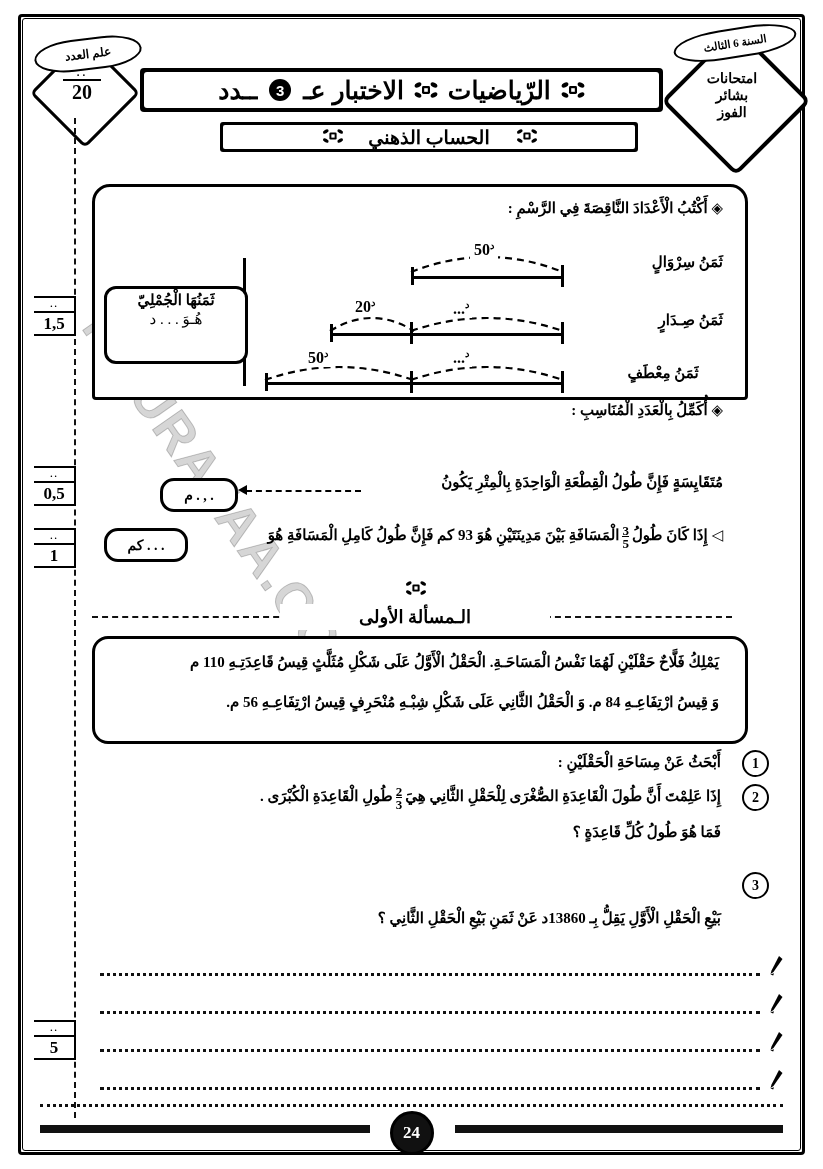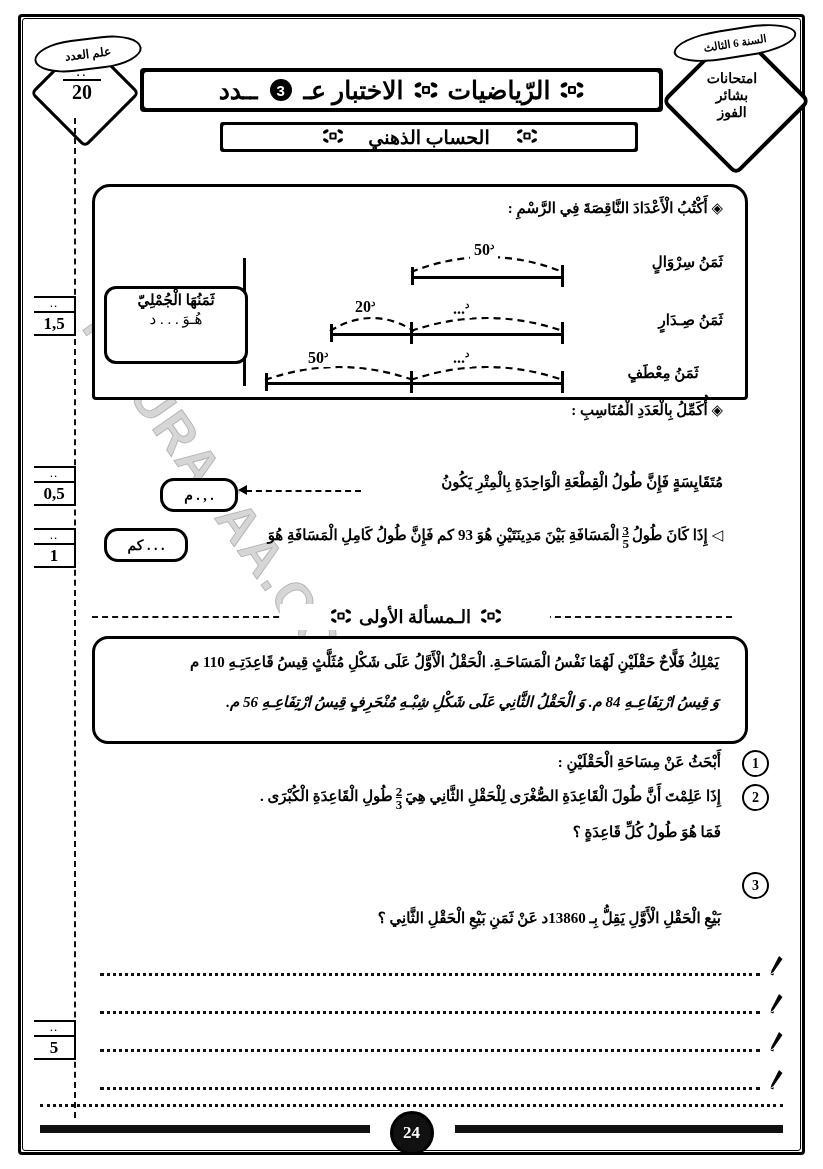--- a/index.html
+++ b/index.html
@@ -46,21 +46,21 @@
     position:absolute;left:100px;right:120px;top:38px;height:44px;
     background:#000;border-radius:4px;
   }
   .hdr-bar-inner{
     position:absolute;left:4px;right:4px;top:4px;bottom:4px;
     background:#fff;border-radius:3px;
     display:flex;align-items:center;justify-content:center;gap:10px;
   }
   .hdr-title{
     font-size:25px;font-weight:bold;letter-spacing:0;white-space:nowrap;
-    font-family:Liberation Serif, serif;
+    font-family:Liberation Sans, sans-serif;
   }
   .hdr-sub-bar{
     position:absolute;left:180px;right:145px;top:92px;height:30px;
     background:#000;border-radius:3px;
   }
   .hdr-sub-inner{
     position:absolute;left:3px;right:3px;top:3px;bottom:3px;background:#fff;
     display:flex;align-items:center;justify-content:center;gap:24px;border-radius:2px;
   }
   .hdr-sub-title{font-size:19px;font-weight:bold;white-space:nowrap;}
@@ -380,21 +380,21 @@
   <div class="lead-dash" style="left:246px;top:490px;width:115px;"></div>
   <div class="lead-arrow" style="left:238px;top:485px;border-right:9px solid #000;"></div>
   <div class="pill" style="left:160px;top:478px;width:72px;height:28px;">. , .  م</div>
 
   <div style="position:absolute;right:100px;top:525px;width:620px;text-align:right;" class="qline">
     <span>◁ إِذَا كَانَ طُولُ</span><span class="frac"><span class="n">3</span><span class="d">5</span></span><span>الْمَسَافَةِ بَيْنَ مَدِينَتَيْنِ هُوَ 93 كم فَإِنَّ طُولُ كَامِلِ الْمَسَافَةِ هُوَ</span>
   </div>
   <div class="pill" style="left:104px;top:528px;width:78px;height:28px;">. . .  كم</div>
 
   <div class="dash-rule" style="left:92px;top:616px;width:640px;"></div>
-  <div class="sec-banner" style="left:280px;top:604px;width:270px;height:26px;background:#fff;">
+  <div class="sec-banner" style="left:280px;top:604px;width:270px;height:26px;background:#fff;flex-direction:column;">
     <span class="orn">
       <svg viewBox="0 0 24 20" width="22" height="18">
           <g fill="#000">
         <ellipse cx="4" cy="5" rx="3.4" ry="2" transform="rotate(-28 4 5)"></ellipse>
         <ellipse cx="4" cy="15" rx="3.4" ry="2" transform="rotate(28 4 15)"></ellipse>
         <ellipse cx="20" cy="5" rx="3.4" ry="2" transform="rotate(28 20 5)"></ellipse>
         <ellipse cx="20" cy="15" rx="3.4" ry="2" transform="rotate(-28 20 15)"></ellipse>
         <rect x="8" y="6" width="8" height="8" rx="1.4"></rect>
         <rect x="10.2" y="8.2" width="3.6" height="3.6" fill="#fff"></rect>
       </g>
@@ -410,21 +410,21 @@
         <ellipse cx="20" cy="15" rx="3.4" ry="2" transform="rotate(-28 20 15)"></ellipse>
         <rect x="8" y="6" width="8" height="8" rx="1.4"></rect>
         <rect x="10.2" y="8.2" width="3.6" height="3.6" fill="#fff"></rect>
       </g>
         </svg>
     </span>
   </div>
 
   <div class="rbox" style="left:92px;top:636px;width:650px;height:102px;"></div>
   <div style="position:absolute;right:104px;top:652px;width:628px;text-align:right;" class="qline">يَمْلِكُ فَلَّاحٌ حَقْلَيْنِ لَهُمَا نَفْسُ الْمَسَاحَـةِ. الْحَقْلُ الْأَوَّلُ عَلَى شَكْلِ مُثَلَّثٍ قِيسُ قَاعِدَتِـهِ 110 م</div>
-  <div style="position:absolute;right:104px;top:692px;width:628px;text-align:right;font-style:italic;" class="qline">وَ قِيسُ ارْتِفَاعِـهِ 84 م. وَ الْحَقْلُ الثَّانِي عَلَى شَكْلِ شِبْـهِ مُنْحَرِفٍ قِيسُ ارْتِفَاعِـهِ 56 م.</div>
+  <div style="position:absolute;right:104px;top:692px;width:628px;text-align:right;" class="qline">وَ قِيسُ ارْتِفَاعِـهِ 84 م. وَ الْحَقْلُ الثَّانِي عَلَى شَكْلِ شِبْـهِ مُنْحَرِفٍ قِيسُ ارْتِفَاعِـهِ 56 م.</div>
 
   <div class="qnum" style="left:742px;top:750px;">1</div>
   <div style="position:absolute;right:102px;top:752px;width:600px;text-align:right;" class="qline">أَبْحَثُ عَنْ مِسَاحَةِ الْحَقْلَيْنِ :</div>
 
   <div class="qnum" style="left:742px;top:784px;">2</div>
   <div style="position:absolute;right:102px;top:786px;width:610px;text-align:right;" class="qline">
     <span>إِذَا عَلِمْتَ أَنَّ طُولَ الْقَاعِدَةِ الصُّغْرَى لِلْحَقْلِ الثَّانِي هِيَ</span><span class="frac"><span class="n">2</span><span class="d">3</span></span><span>طُولِ الْقَاعِدَةِ الْكُبْرَى .</span>
   </div>
   <div style="position:absolute;right:102px;top:822px;width:610px;text-align:right;" class="qline">فَمَا هُوَ طُولُ كُلِّ قَاعِدَةٍ ؟</div>
 

